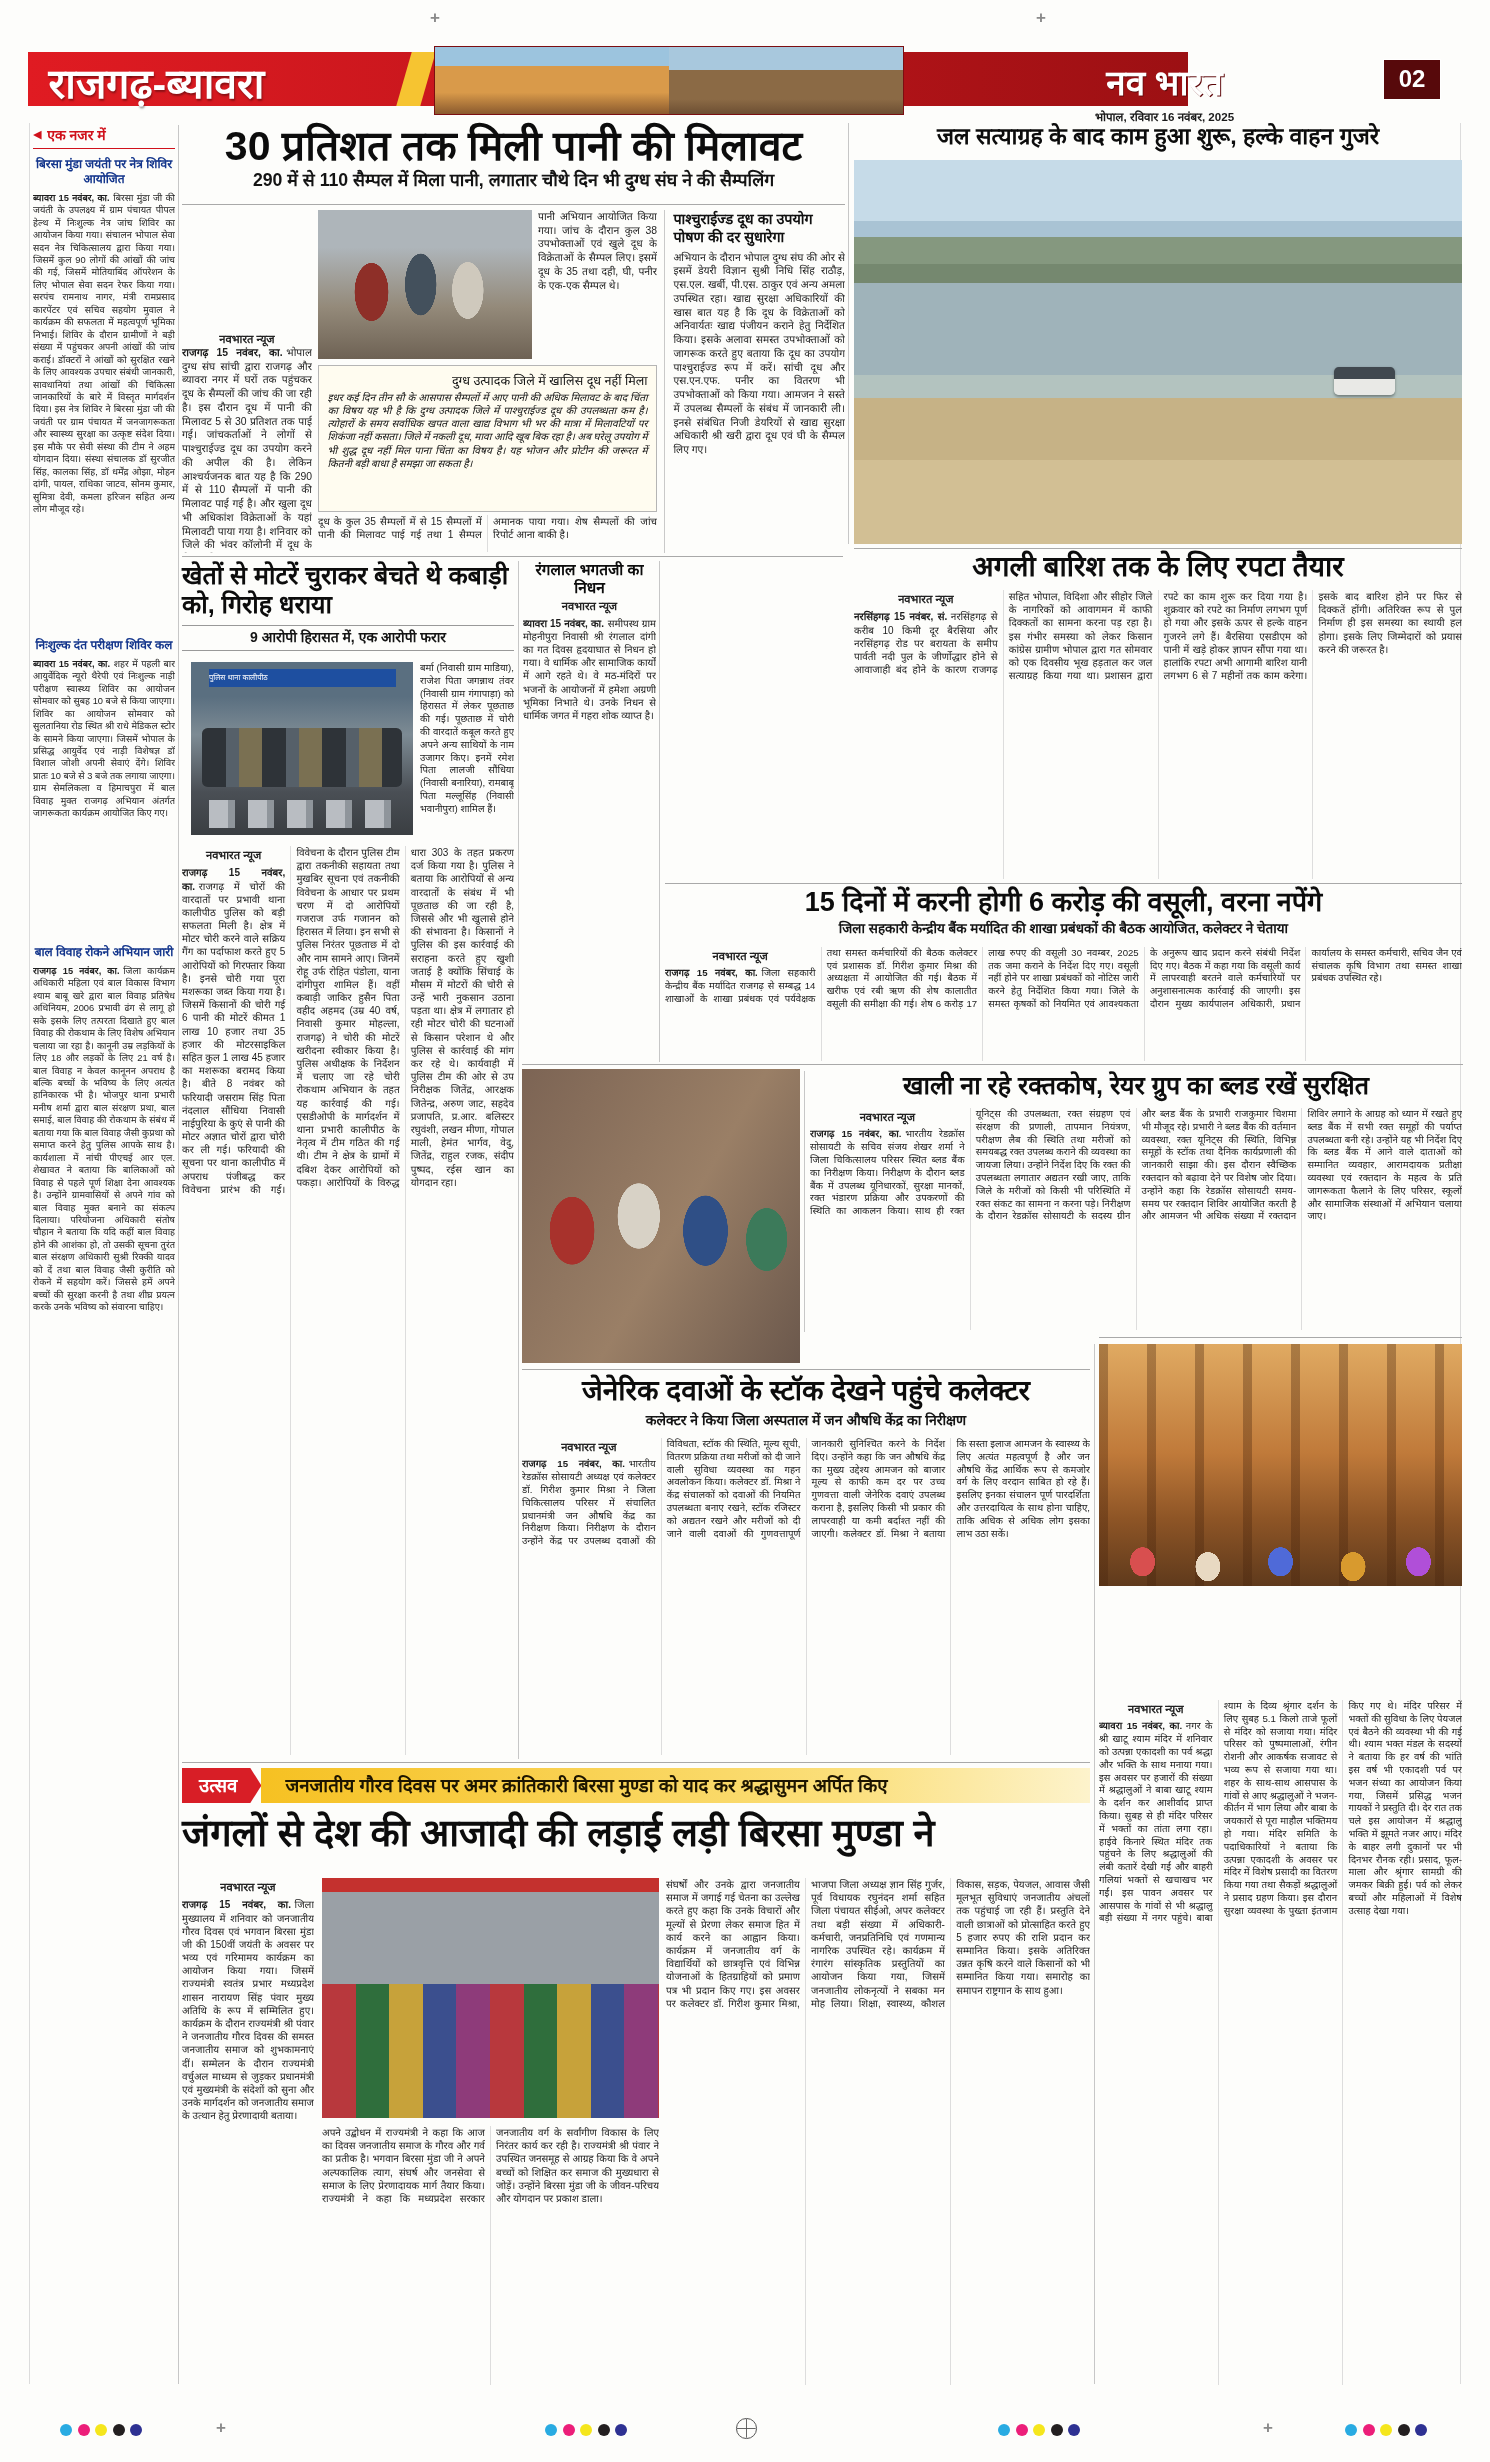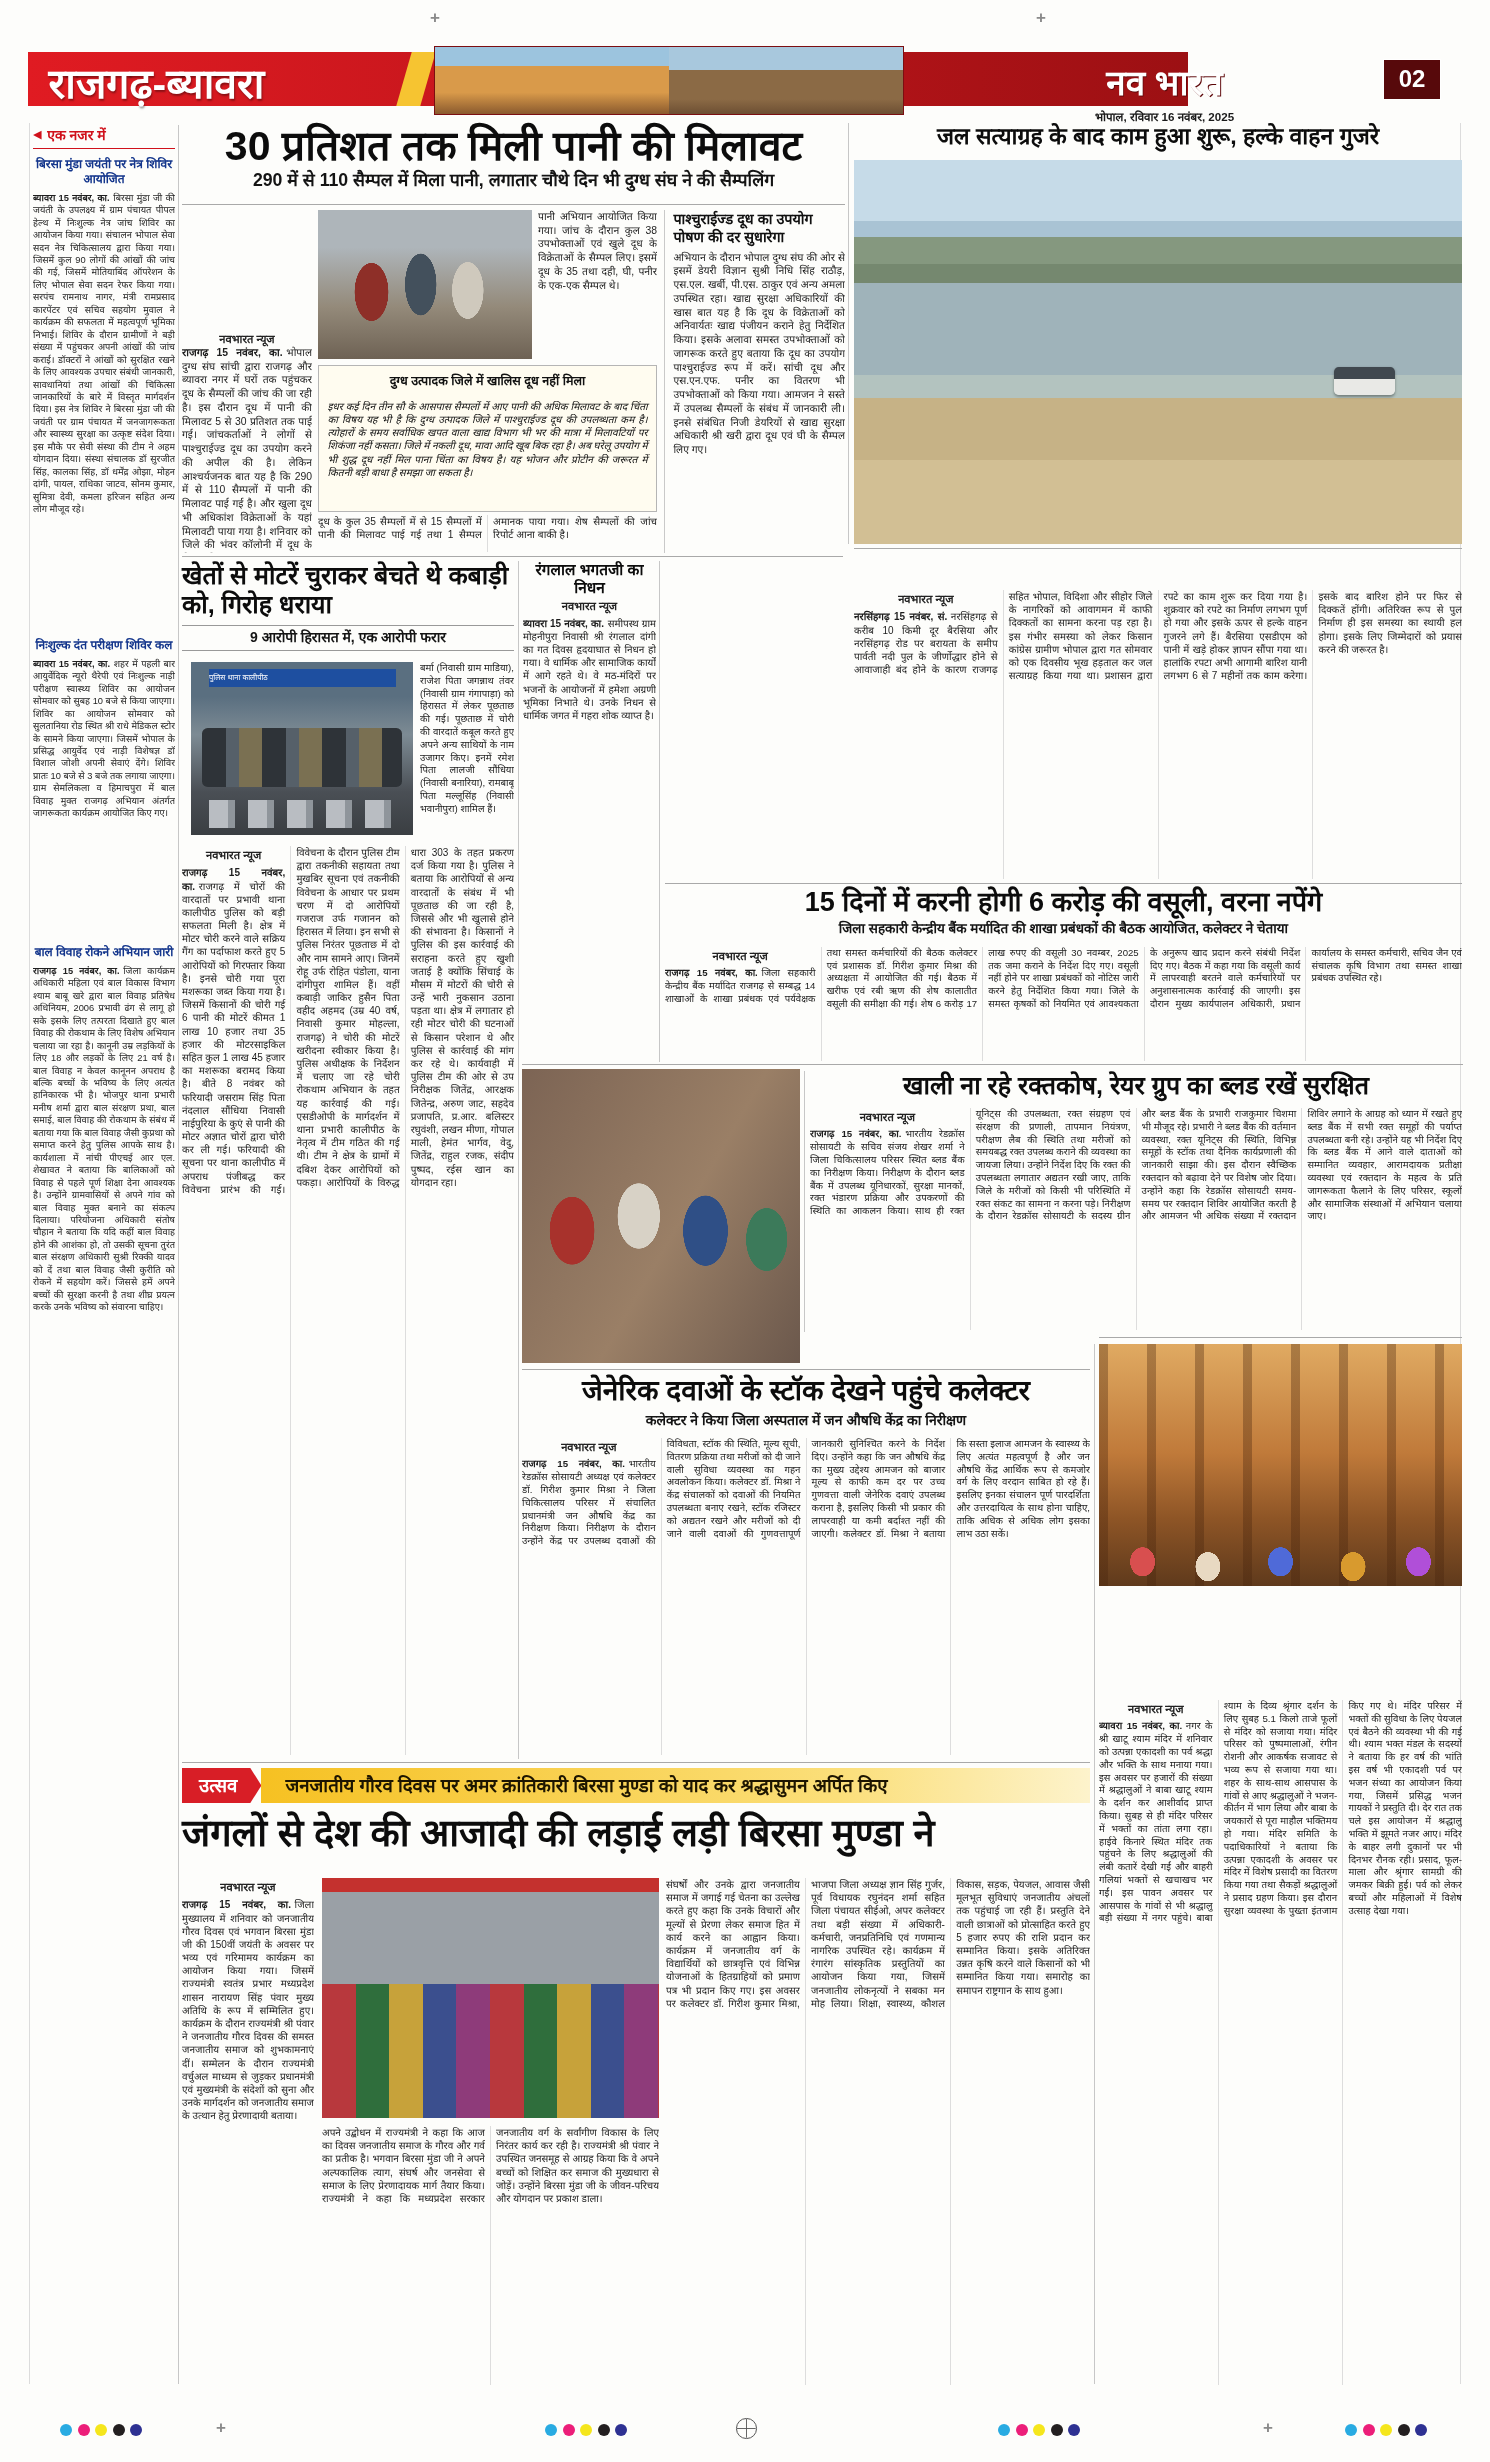--- a/index.html
+++ b/index.html
@@ -34,21 +34,21 @@
   
   .sb-head{display:flex;align-items:center;gap:5.6px;border-bottom:1.9px solid #d0111b;padding-bottom:3.7px;color:#d0111b;font-weight:700;font-size:14px}
   .sb-arrow{color:#d0111b;font-size:11.2px}
   .sb-title{color:#14368c;font-size:12px;font-weight:700;text-align:center;line-height:1.25;margin:8.4px 0 4.7px}
   .sb-body{font-size:9.3px;line-height:1.34;text-align:justify;color:#1f1f1f;overflow:hidden}
   
   .ibox{border:1.9px solid #2b5cad;padding:6.5px 5.6px;text-align:center}
   .ib-title{color:#173f8f;font-weight:700;font-size:11.6px;line-height:1.3;border-bottom:0.9px solid #2b5cad;padding-bottom:4.7px;margin-bottom:4.7px}
   .ib-sub{color:#b01217;font-weight:700;font-size:11.2px;line-height:1.3}
   .hlbox{border:0.9px solid #b5b5b5;background:#fffcf0;padding:5.6px 8.4px;overflow:hidden}
-  .hlbox-title{font-weight:700;font-size:12.6px;text-align:center;margin-bottom:11px}
+  .hlbox-title{font-weight:400;font-size:12.6px;text-align:right;margin-bottom:2px}
   .hlbox-body{font-family:"Liberation Serif","DejaVu Serif",serif;font-style:italic;font-size:10.2px;line-height:1.3;text-align:justify}
   .rightbox{border-left:0.9px solid #c9c9c9;padding-left:8.4px}
   .rb-title{font-weight:700;font-size:14.4px;line-height:1.25;margin-bottom:4.7px;color:#101010}
   
   .strip{display:flex;height:35px}
   .tag{background:#d81e26;color:#fff;font-weight:700;font-size:18.6px;line-height:35px;padding:0 24px 0 17px;clip-path:polygon(0 0,86% 0,100% 50%,86% 100%,0 100%)}
   .stripband{flex:1;background:linear-gradient(90deg,#f6c122 0%,#fbdf7a 70%,#fdf3cc 100%);font-weight:700;font-size:18.6px;line-height:35px;padding-left:24px;color:#1d1500}
   .pol-banner{position:absolute;left:8%;top:6.5px;width:84%;height:18.6px;background:#1e4fa0;color:#fff;font-size:7.5px;line-height:18.6px;overflow:hidden}
   .pol-row{position:absolute;left:5%;bottom:28%;width:90%;height:34%;background:repeating-linear-gradient(90deg,#2e3338 0 24px,#566069 24px 37px,#7a7052 37px 60px);border-radius:5.6px;opac
 ity:.95}
@@ -143,20 +143,21 @@
   <section class="abs" style="left:854px;top:123px;width:608px;height:421px">
     <h2 class="hl center" style="font-size:23px">जल सत्याग्रह के बाद काम हुआ शुरू, हल्के वाहन गुजरे</h2>
     <div class="photo" style="left:0;top:37px;width:608px;height:384px;background:linear-gradient(180deg,#c6dbe8 0 16%,#a9c3d4 16% 20%,#85987f 20% 27%,#75886f 27% 32%,#9fb3ba 32% 56%,#b3c3bf 56% 62%,#c6b286 62% 78%,#d2bf94 78% 100%)">
       <div class="suv"></div>
     </div>
   </section>
 
   <div class="hrule" style="left:854px;top:548px;width:608px"></div>
 
   <section class="abs" style="left:854px;top:551px;width:608px;height:330px">
+    <h2 class="hl center" style="font-size:28px">अगली बारिश तक के लिए रपटा तैयार</h2>
     <div class="abs body c4" style="left:0;top:39px;width:608px;height:289px">
       <div class="byline">नवभारत न्यूज</div>
       <b class="dl">नरसिंहगढ़ 15 नवंबर, सं.</b><span>नरसिंहगढ़ से करीब 10 किमी दूर बैरसिया और नरसिंहगढ़ रोड पर बरायता के समीप पार्वती नदी पुल के जीर्णोद्धार होने से आवाजाही बंद होने के कारण राजगढ़ सहित भोपाल, विदिशा और सीहोर जिले के नागरिकों को आवागमन में काफी दिक्कतों का सामना करना पड़ रहा है। इस गंभीर समस्या को लेकर किसान कांग्रेस ग्रामीण भोपाल द्वारा गत सोमवार को एक दिवसीय भूख हड़ताल कर जल सत्याग्रह किया गया था। प्रशासन द्वारा रपटे का काम शुरू कर दिया गया है। शुक्रवार को रपटे का निर्माण लगभग पूर्ण हो गया और इसके ऊपर से हल्के वाहन गुजरने लगे हैं। बैरसिया एसडीएम को पानी में खड़े होकर ज्ञापन सौंपा गया था। हालांकि रपटा अभी आगामी बारिश यानी लगभग 6 से 7 महीनों तक काम करेगा। इसके बाद बारिश होने पर फिर से दिक्कतें होंगी। अतिरिक्त रूप से पुल निर्माण ही इस समस्या का स्थायी हल होगा। इसके लिए जिम्मेदारों को प्रयास करने की जरूरत है।</span>
     </div>
   </section>
 
   <div class="hrule" style="left:182px;top:556px;width:661px"></div>
 
   <section class="abs" style="left:182px;top:561px;width:332px;height:1198px">
     <h2 class="hl" style="font-size:25px">खेतों से मोटरें चुराकर बेचते थे कबाड़ी को, गिरोह धराया</h2>

